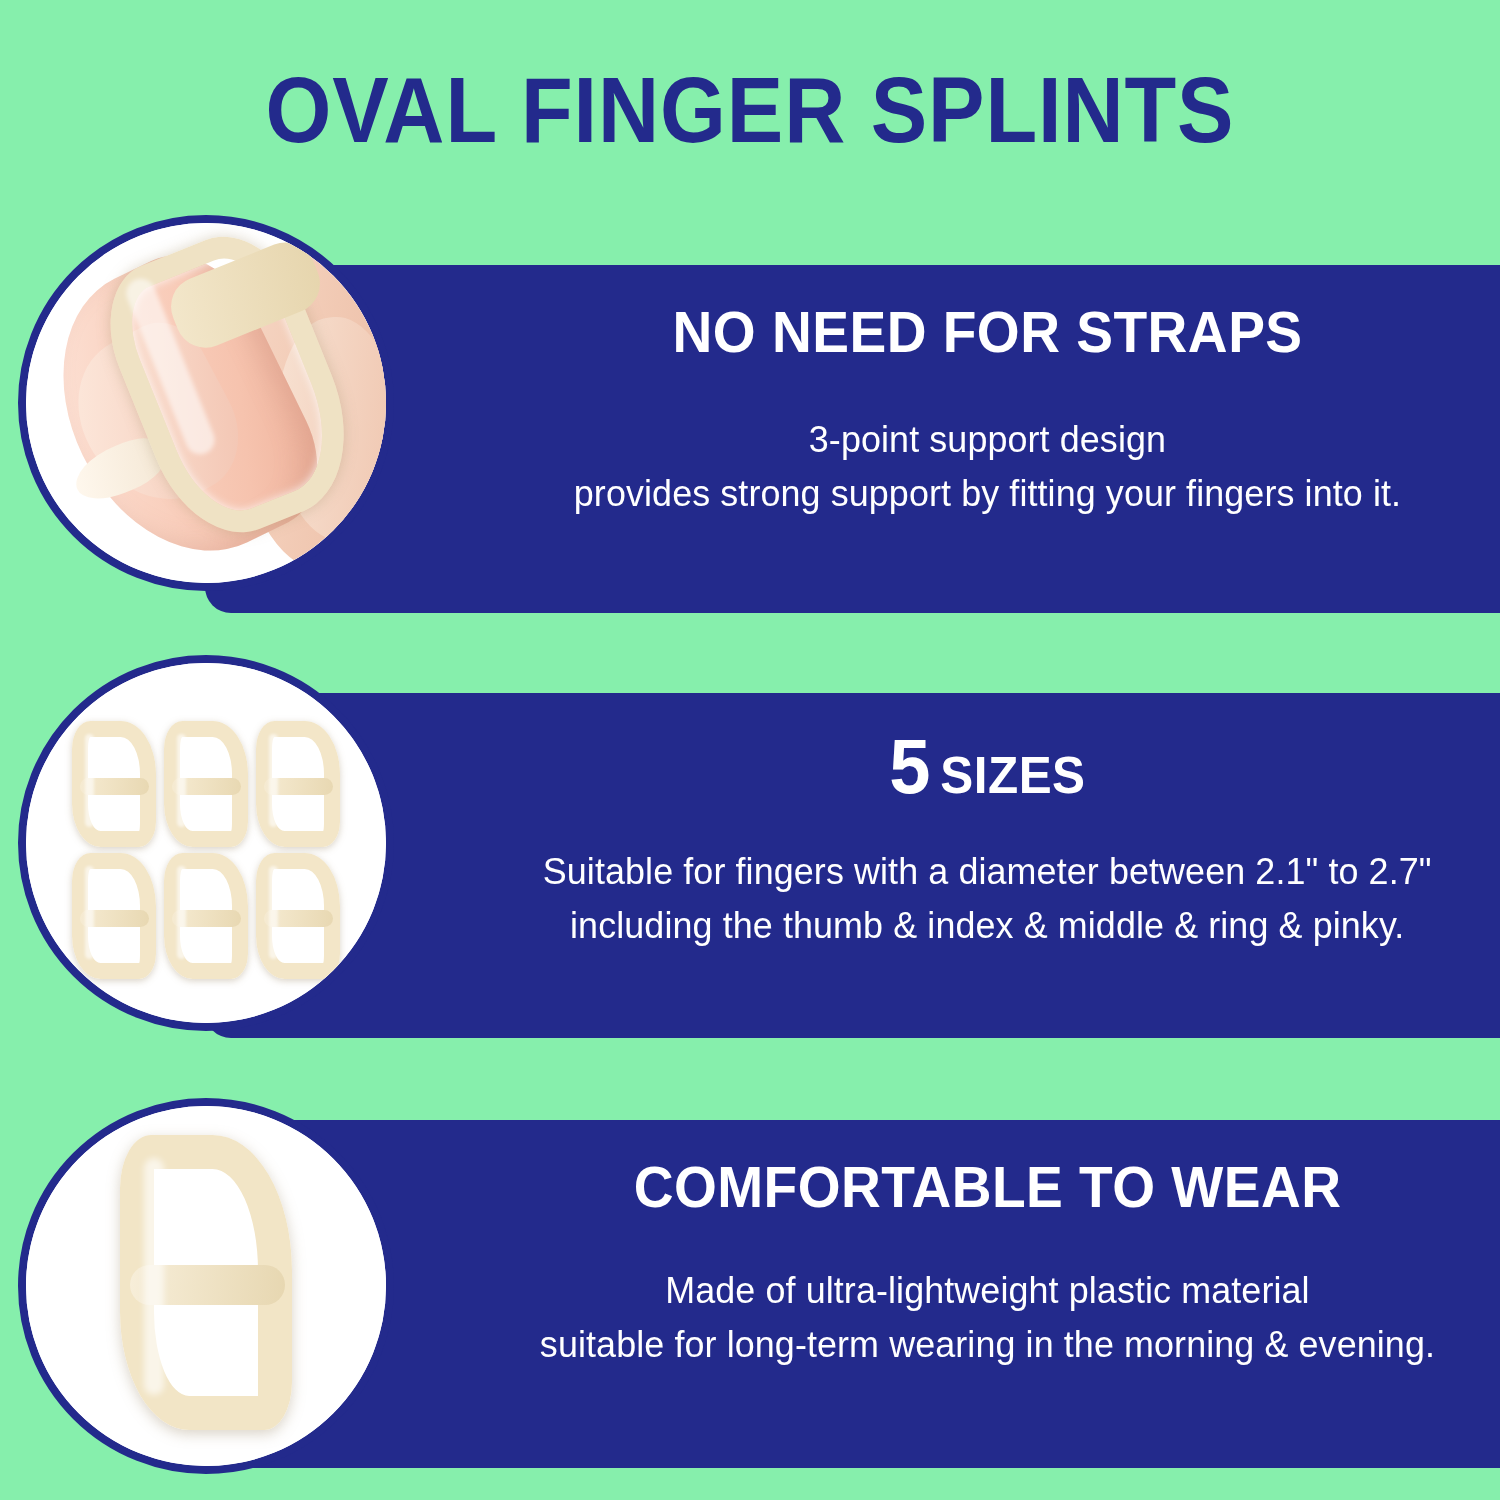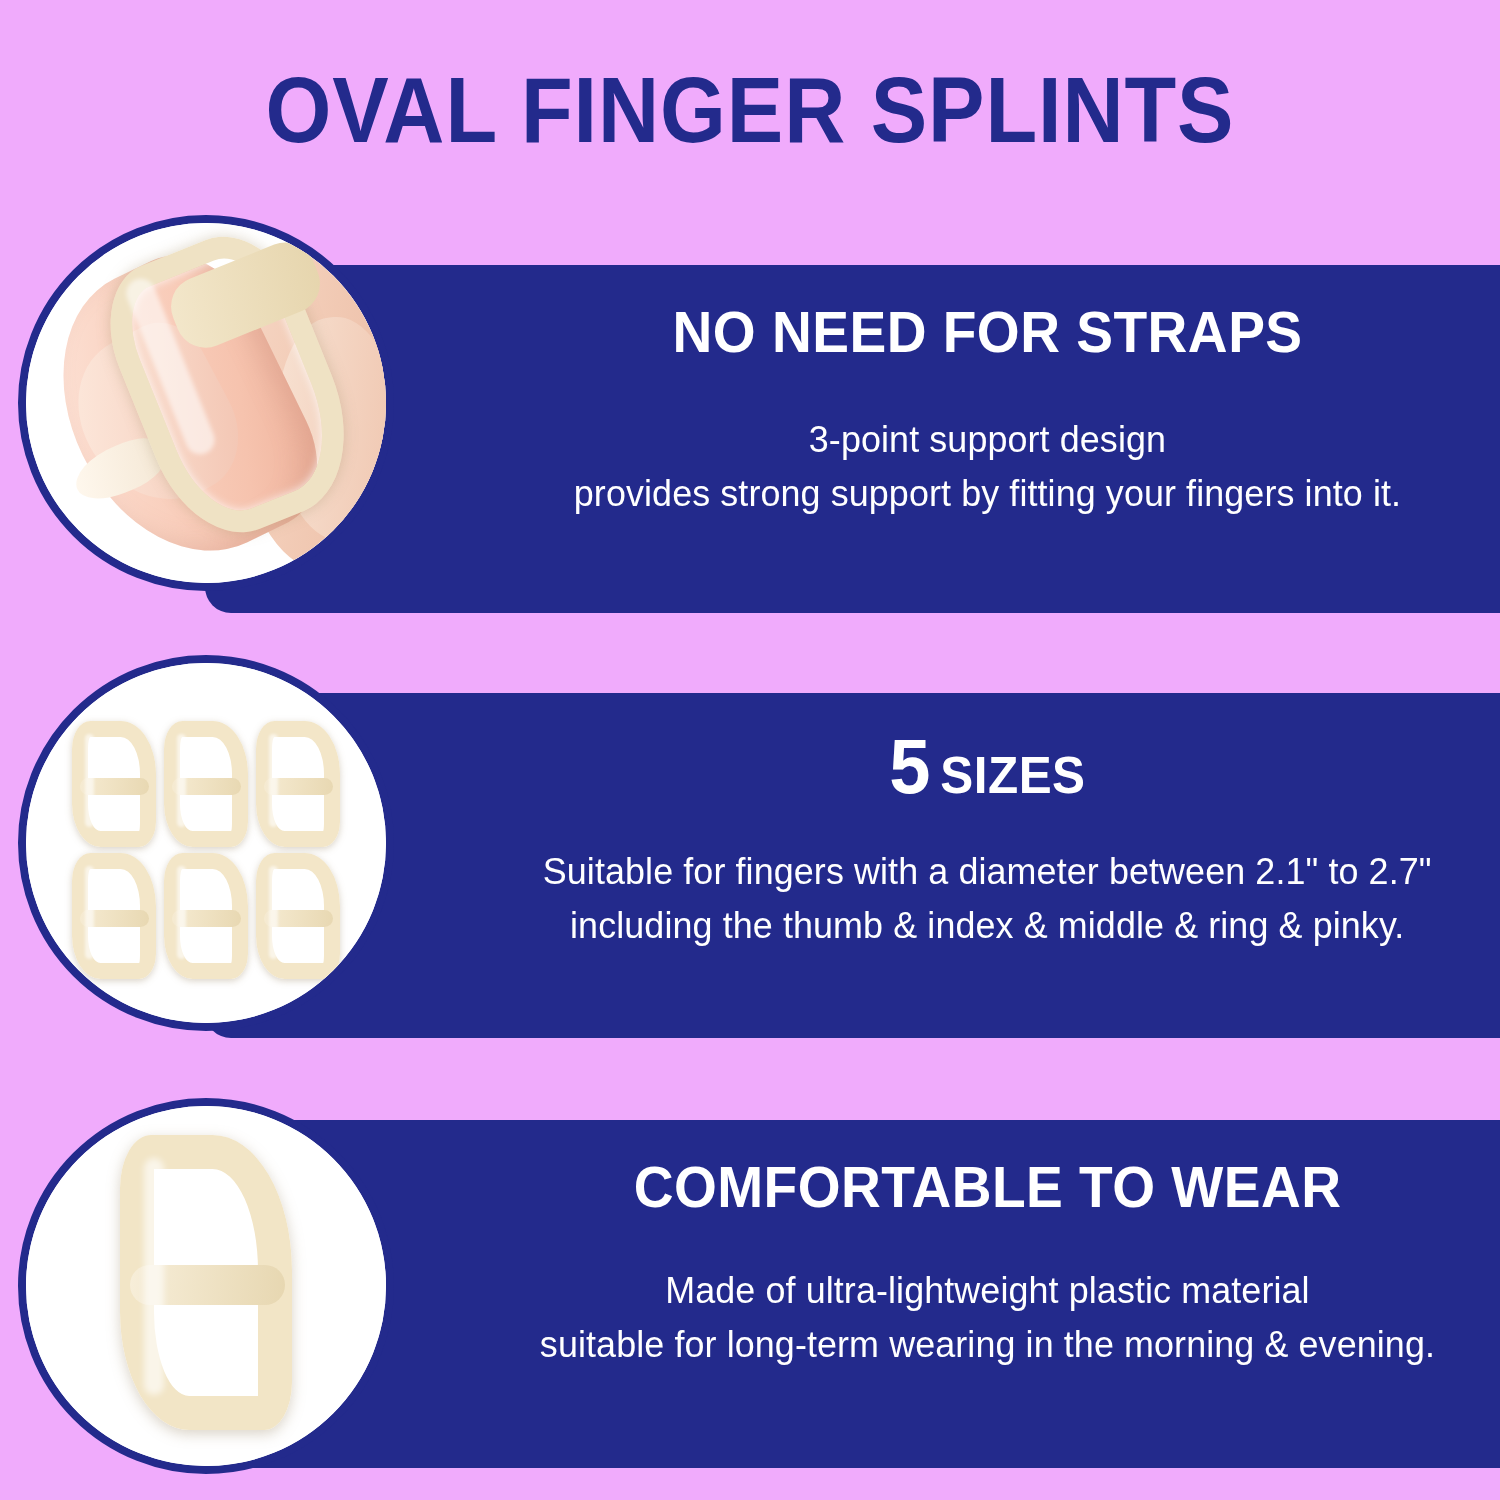--- a/index.html
+++ b/index.html
@@ -3,21 +3,21 @@
 <meta charset="utf-8">
 <title>Oval Finger Splints Infographic</title>
 <style>
   * { margin:0; padding:0; box-sizing:border-box; }
   html, body {
     width:1500px; height:1500px;
     background:#ffffff;
     font-family:"Liberation Sans", sans-serif;
     overflow:hidden;
   }
-  .page { position:relative; width:1500px; height:1500px; background:#f0abfc; }
+  .page { position:relative; width:1500px; height:1500px; background:#86efac; }
 
   
   .title {
     position:absolute;
     left:0; top:62px; width:1500px;
     text-align:center;
     color:#232a8c;
     font-size:92px;
     font-weight:bold;
     letter-spacing:1px;

